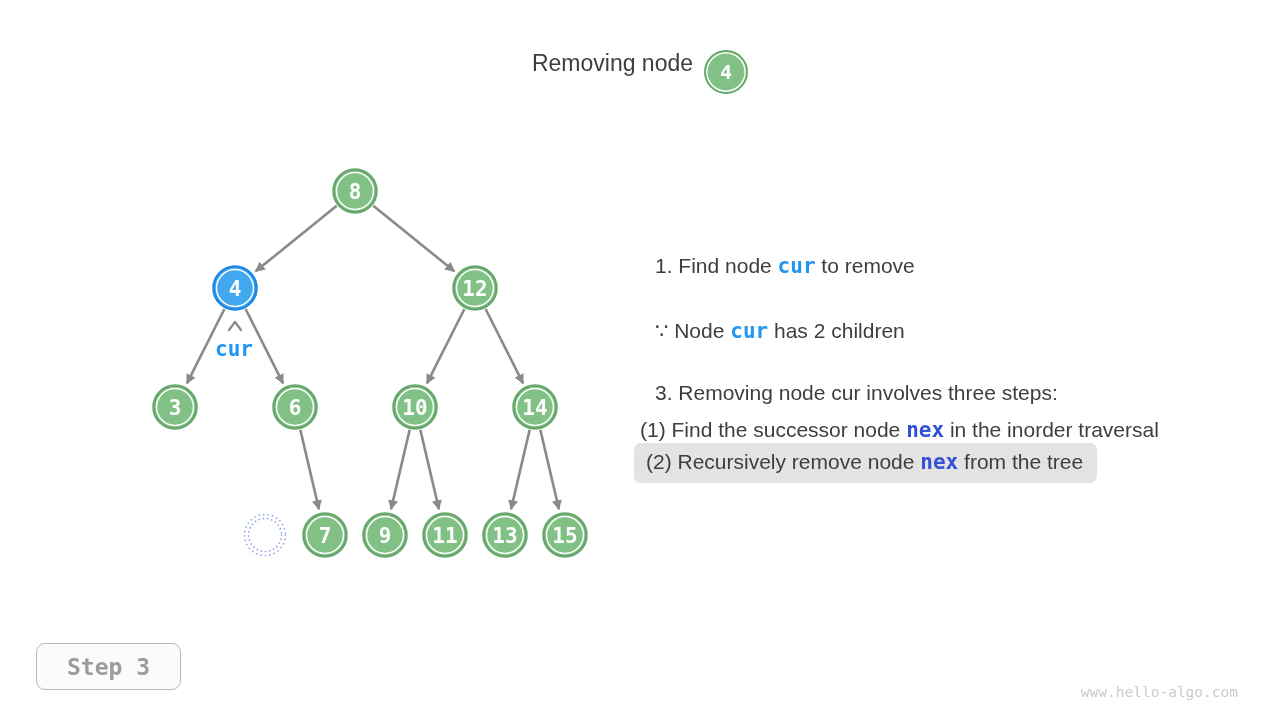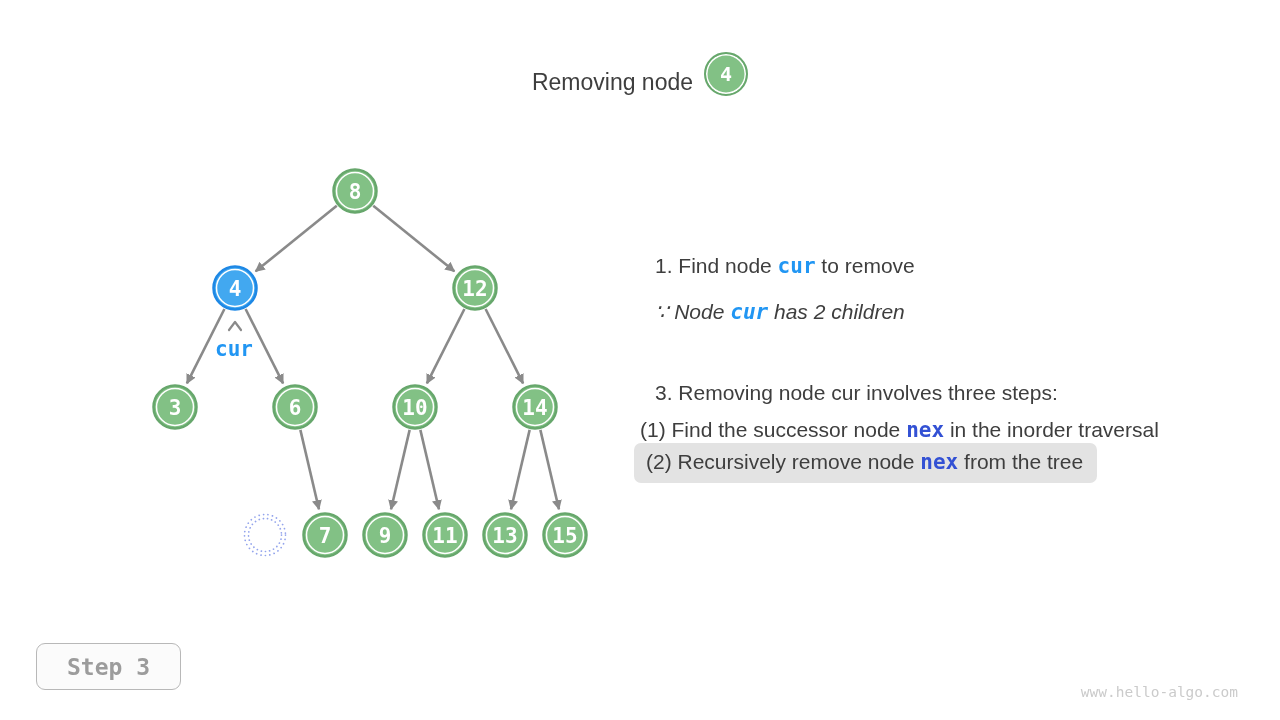--- a/index.html
+++ b/index.html
@@ -3,21 +3,21 @@
 <meta charset="utf-8">
 <style>
   html,body{margin:0;padding:0;background:#ffffff;}
   .canvas{
     position:relative;width:1280px;height:720px;overflow:hidden;background:#ffffff;
     font-family:"Liberation Sans", sans-serif;color:#3e3e3e;
   }
   
   .title-row{
     position:absolute;top:50px;left:0;right:0;height:46px;
-    display:flex;align-items:flex-end;justify-content:center;gap:11px;
+    display:flex;align-items:flex-start;justify-content:center;gap:11px;
     font-size:23px;color:#3e3e3e;
   }
   .title-node{
     width:40px;height:40px;border-radius:50%;
     background:#82c185;border:2.5px solid #67a76c;
     box-shadow:inset 0 0 0 1.5px #ffffff;
     display:flex;align-items:center;justify-content:center;
     color:#ffffff;font-family:"DejaVu Sans Mono", monospace;font-weight:bold;font-size:20px;
   }
   
@@ -27,21 +27,21 @@
   }
   #tree-svg text.cur-label{
     font-family:"DejaVu Sans Mono", monospace;font-weight:bold;font-size:21px;
   }
   
   .expl{position:absolute;left:640px;top:0;width:630px;}
   .expl-line{
     position:absolute;white-space:pre;font-size:21px;line-height:26px;color:#3e3e3e;
   }
   .l1{top:253px;left:15px;}
-  .l2{top:299px;left:15px;font-style:italic;}
+  .l2{top:318px;left:15px;}
   .l3{top:380px;left:15px;}
   .l4{top:417px;left:0px;}
   .l5{
     top:443px;left:-6px;background:#e3e3e3;border-radius:7px;
     padding:6px 14px 8px 12px;
   }
   .kw{font-family:"DejaVu Sans Mono", monospace;font-weight:bold;font-size:21px;}
   .kw-cur{color:#2196f3;}
   .kw-nex{color:#3351d4;}
   

